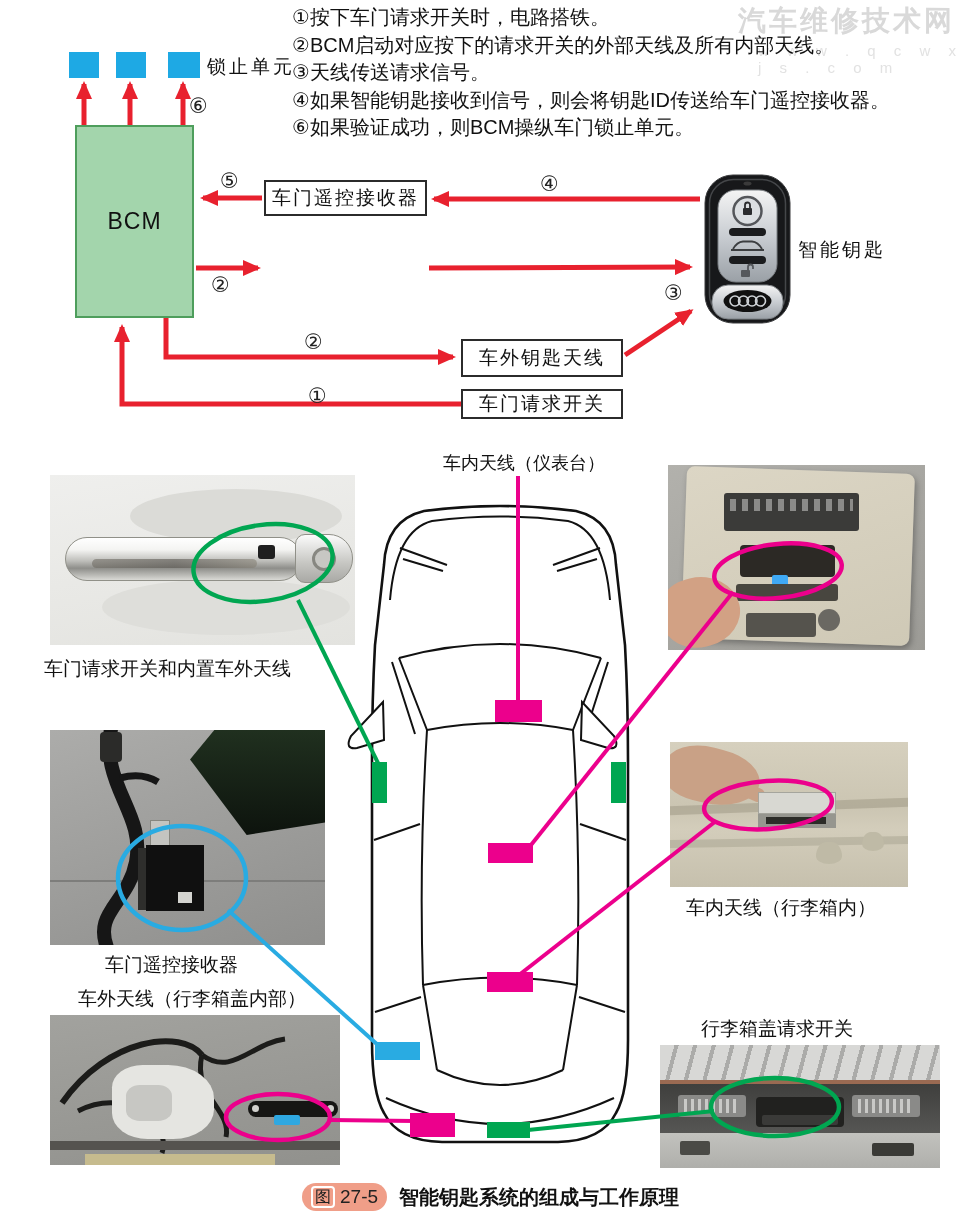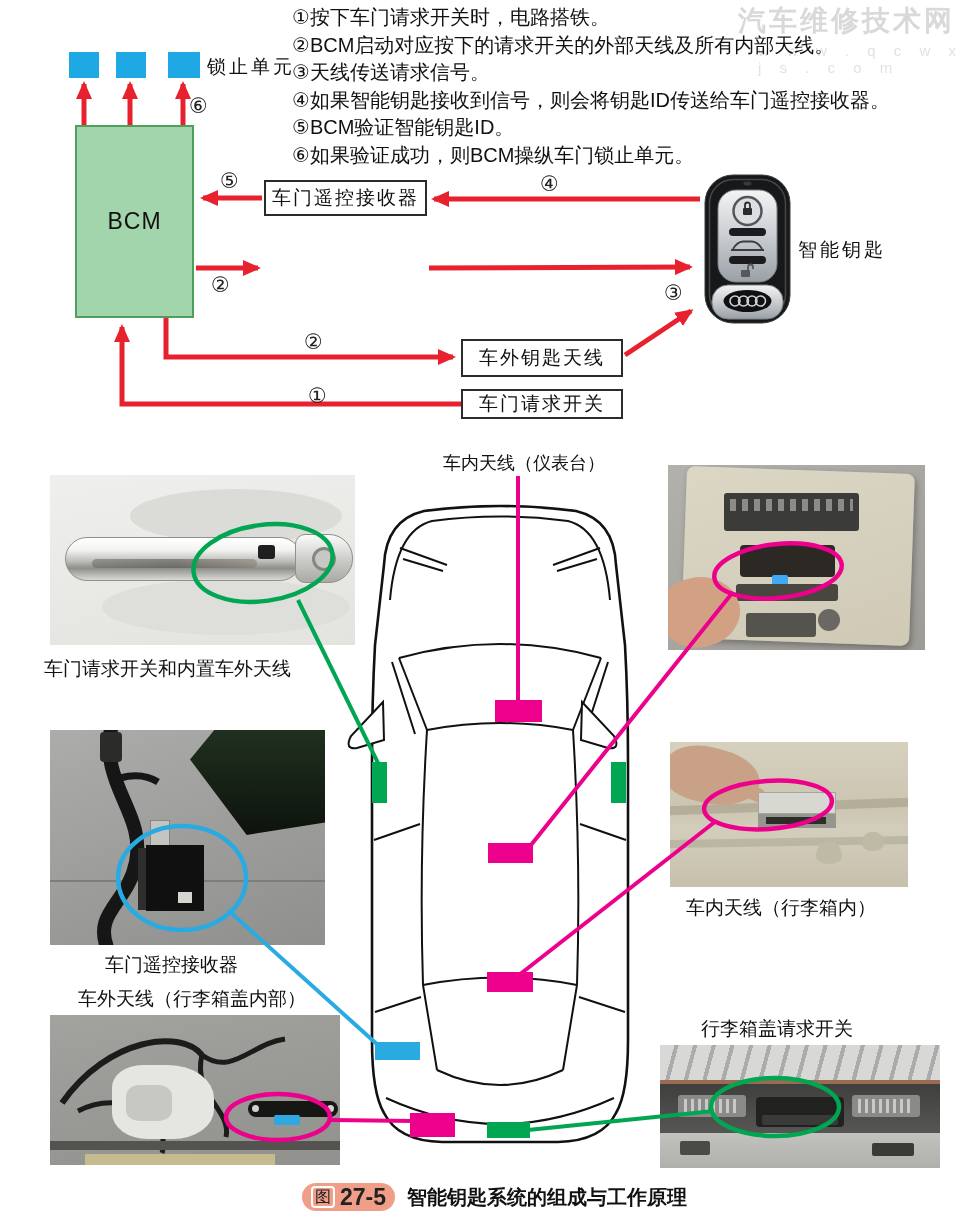--- a/index.html
+++ b/index.html
@@ -18,40 +18,39 @@
        border:2px solid var(--bcm-border,#4E9E5C);display:flex;align-items:center;justify-content:center;
        font-size:23px;letter-spacing:1px;color:#111;z-index:4}
   #steps{position:absolute;left:292px;top:4px;width:665px;font-size:20px;line-height:27.5px;z-index:2}
   #wm{position:absolute;left:738px;top:2px;z-index:1;text-align:left}
   #wm .wm1{font-size:28px;font-weight:bold;letter-spacing:3px;color:#d9d9d9}
   #wm .wm2{font-size:15px;letter-spacing:7px;color:#e2e2e2;margin-top:2px;margin-left:20px}
   #caption{position:absolute;left:302px;top:1183px;z-index:4;display:flex;align-items:center}
   #cap-badge{display:flex;align-items:center;height:28px;border-radius:14px;background:var(--salmon,#F09E88);
              padding:0 9px;gap:5px}
   #cap-badge .tu{border:2px solid #fff;border-radius:4px;font-size:16px;line-height:18px;padding:0 2px;color:#222}
-  #cap-badge .no{font-size:23px;font-weight:bold;color:#222}
+  #cap-badge .no{font-size:19px;font-weight:normal;color:#222}
   #cap-title{margin-left:12px;font-size:20px;font-weight:bold;color:#111}
   .keywrap{position:absolute;left:703px;top:172px;width:89px;height:154px;z-index:2}
 </style>
 </head>
 <body>
 
 <div id="canvas">
 
   <div id="wm">
     <div class="wm1">汽车维修技术网</div>
     <div class="wm2">w w w . q c w x j s . c o m</div>
   </div>
 
   <div id="steps">
     <div>①按下车门请求开关时，电路搭铁。</div>
     <div>②BCM启动对应按下的请求开关的外部天线及所有内部天线。</div>
     <div>③天线传送请求信号。</div>
     <div>④如果智能钥匙接收到信号，则会将钥匙ID传送给车门遥控接收器。</div>
-    <div>⑤BCM验证智能钥匙ID。</div>
     <div>⑥如果验证成功，则BCM操纵车门锁止单元。</div>
   </div>
 
   <div class="cyanbox" style="left:69px;top:52px;width:30px;height:26px"></div>
   <div class="cyanbox" style="left:116px;top:52px;width:30px;height:26px"></div>
   <div class="cyanbox" style="left:168px;top:52px;width:32px;height:26px"></div>
   <div class="lbl" style="left:207px;top:54px;letter-spacing:3px;z-index:4">锁止单元</div>
 
   <div id="bcm">
     <span>BCM</span>

